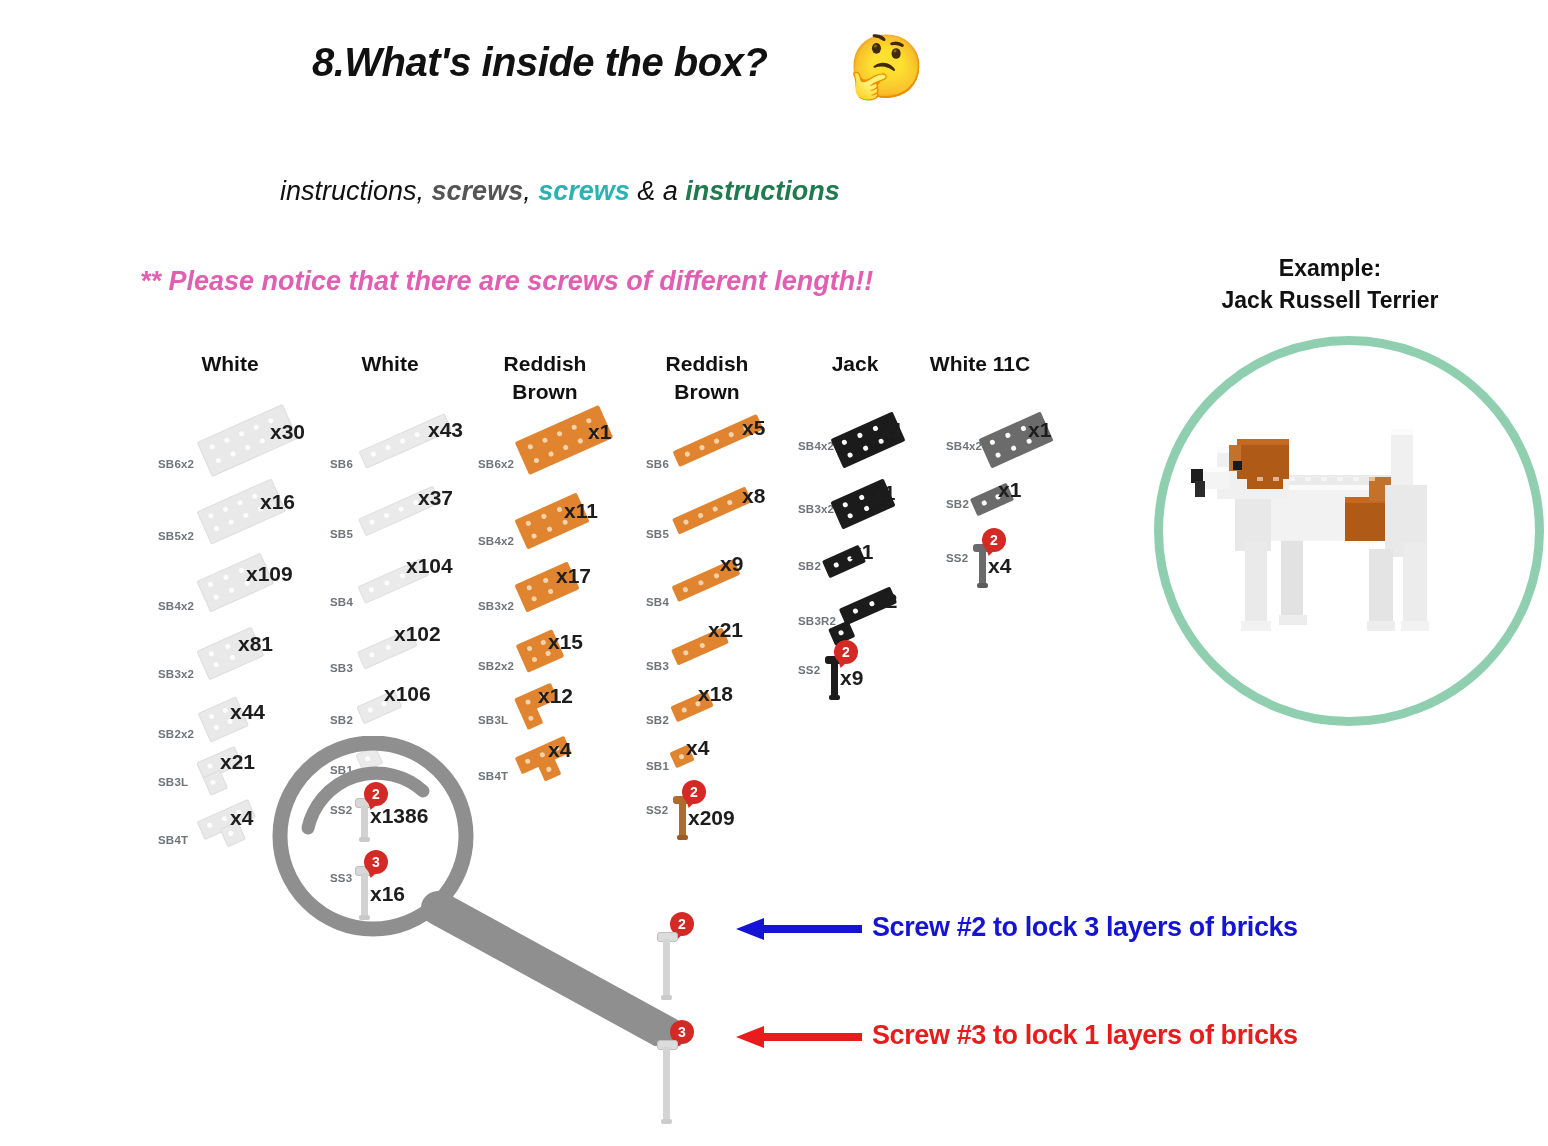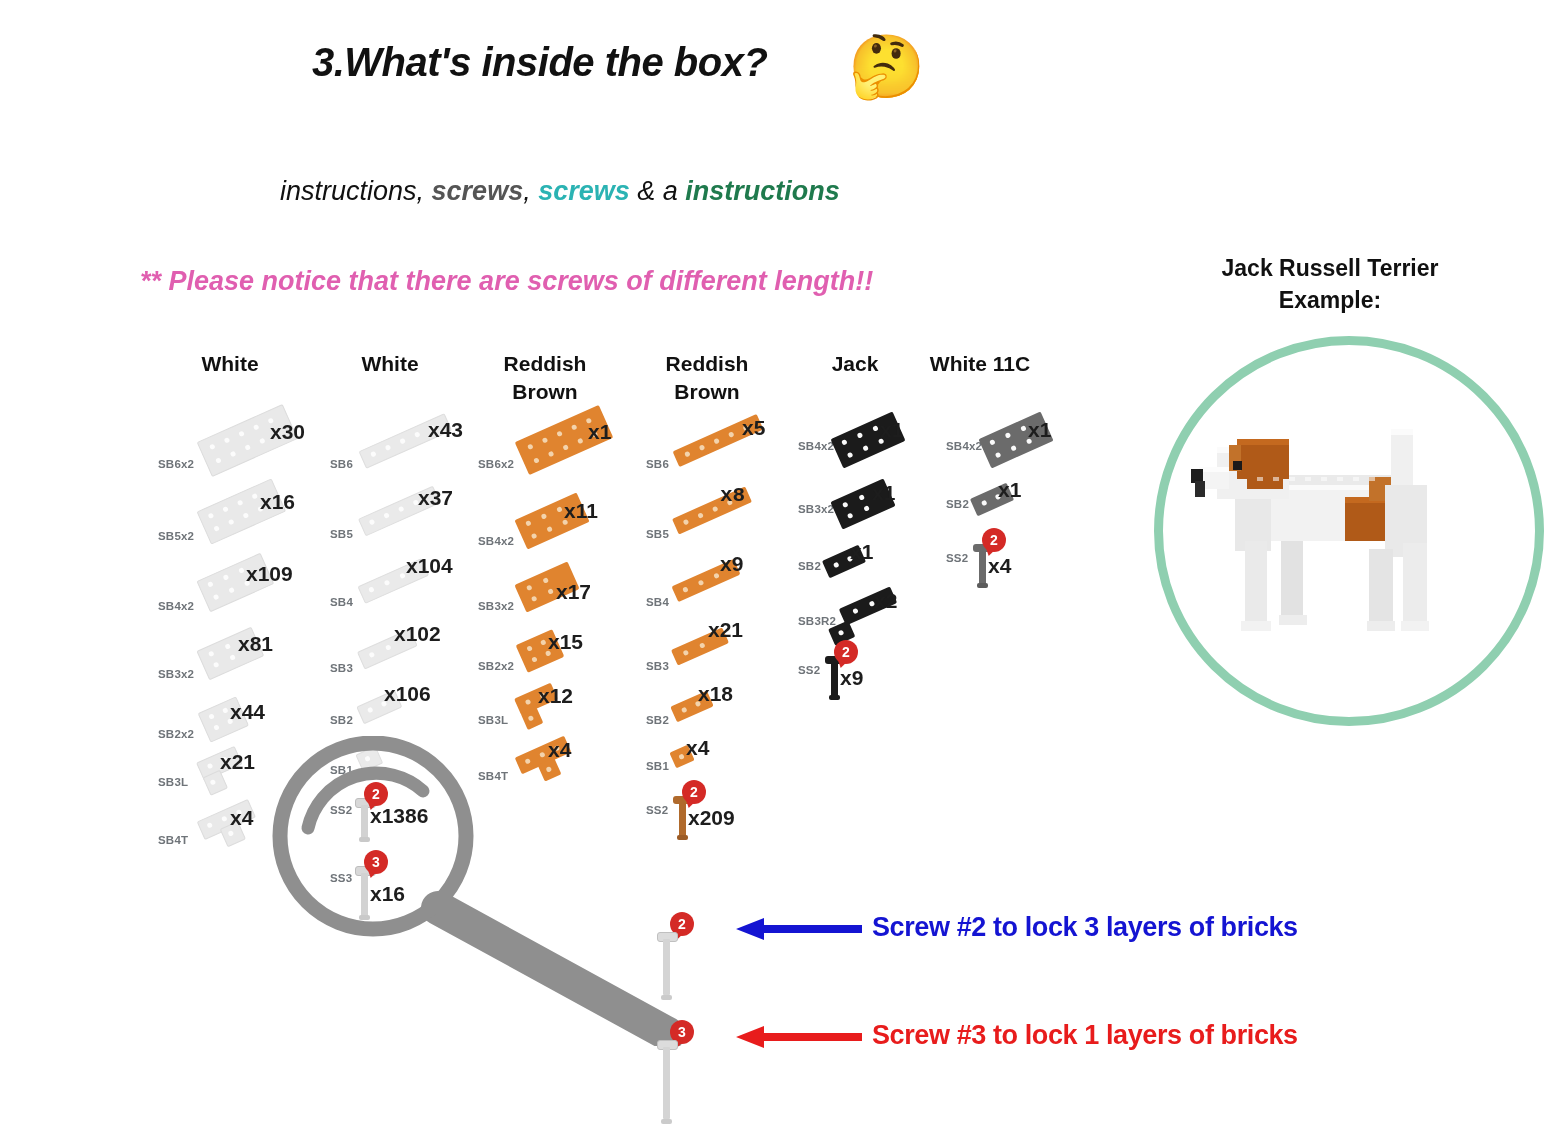--- a/index.html
+++ b/index.html
@@ -92,36 +92,36 @@
   .legend-row{position:absolute;}
   .legend-text{
     position:absolute;font-size:27px;font-weight:bold;white-space:nowrap;
     font-style:normal;letter-spacing:-0.4px;
   }
   .arrow{position:absolute;height:26px;}
 </style>
 </head>
 <body>
 
-<div class="abs" id="title">3.What's inside the box?</div>
+<div class="abs" id="title">8.What's inside the box?</div>
 <div class="abs" id="title-emoji">🤔</div>
 
 <div class="abs" id="subtitle">
   <span class="w1">instructions,</span>
   <span class="w2">screws</span><span class="w1">,</span>
   <span class="w3">screws</span>
   <span class="w1">&amp; a</span>
   <span class="w4">instructions</span>
 </div>
 
 <div class="abs" id="notice">** Please notice that there are screws of different length!!</div>
 
 <div class="abs" id="example-title">
+  <div>Example:</div>
   <div>Jack Russell Terrier</div>
-  <div>Example:</div>
 </div>
 
 <div class="abs" id="example-circle">
   <svg id="dog" viewBox="0 0 352 230">
     <g shape-rendering="crispEdges">
 
       <rect x="78" y="60" width="160" height="58" fill="#f2f2f2"></rect>
       <rect x="78" y="60" width="160" height="7" fill="#fafafa"></rect>
       <rect x="96" y="52" width="128" height="10" fill="#eaeaea"></rect>
 
@@ -414,21 +414,21 @@
 
 <div class="item abs" style="left:478px;top:562px;">
   <div class="code" style="left:0;top:38px;">SB3x2</div>
   <div class="brick" style="left:40px;top:10px;width:58px;height:30px;">
     <div class="plate" style="background:#e0842f;"></div>
     <div class="stud" style="left:10px;top:6px;background:#f3d3ac;"></div>
       <div class="stud" style="left:28px;top:6px;background:#f3d3ac;"></div>
     <div class="stud" style="left:10px;top:18px;background:#f3d3ac;"></div>
       <div class="stud" style="left:28px;top:18px;background:#f3d3ac;"></div>
   </div>
-  <div class="qty" style="left:78px;top:18px;">x17</div>
+  <div class="qty" style="left:78px;top:2px;">x17</div>
 </div>
 
 <div class="item abs" style="left:478px;top:628px;">
   <div class="code" style="left:0;top:32px;">SB2x2</div>
   <div class="brick" style="left:42px;top:8px;width:40px;height:30px;">
     <div class="plate" style="background:#e0842f;"></div>
     <div class="stud" style="left:9px;top:6px;background:#f3d3ac;"></div>
       <div class="stud" style="left:24px;top:6px;background:#f3d3ac;"></div>
     <div class="stud" style="left:9px;top:18px;background:#f3d3ac;"></div>
       <div class="stud" style="left:24px;top:18px;background:#f3d3ac;"></div>
@@ -476,21 +476,21 @@
 
 <div class="item abs" style="left:646px;top:490px;">
   <div class="code" style="left:0;top:38px;">SB5</div>
   <div class="brick" style="left:26px;top:12px;width:80px;height:17px;">
     <div class="plate" style="background:#e0842f;"></div>
     <div class="stud" style="left:9px;top:6px;background:#f3d3ac;"></div>
       <div class="stud" style="left:25px;top:6px;background:#f3d3ac;"></div>
     <div class="stud" style="left:41px;top:6px;background:#f3d3ac;"></div>
       <div class="stud" style="left:57px;top:6px;background:#f3d3ac;"></div>
   </div>
-  <div class="qty" style="left:74px;top:-6px;font-family:Liberation Mono, monospace;">x8</div>
+  <div class="qty" style="left:96px;top:-6px;">x8</div>
 </div>
 
 <div class="item abs" style="left:646px;top:560px;">
   <div class="code" style="left:0;top:36px;">SB4</div>
   <div class="brick" style="left:26px;top:12px;width:68px;height:17px;">
     <div class="plate" style="background:#e0842f;"></div>
     <div class="stud" style="left:9px;top:6px;background:#f3d3ac;"></div>
       <div class="stud" style="left:26px;top:6px;background:#f3d3ac;"></div>
     <div class="stud" style="left:43px;top:6px;background:#f3d3ac;"></div>
   </div>

